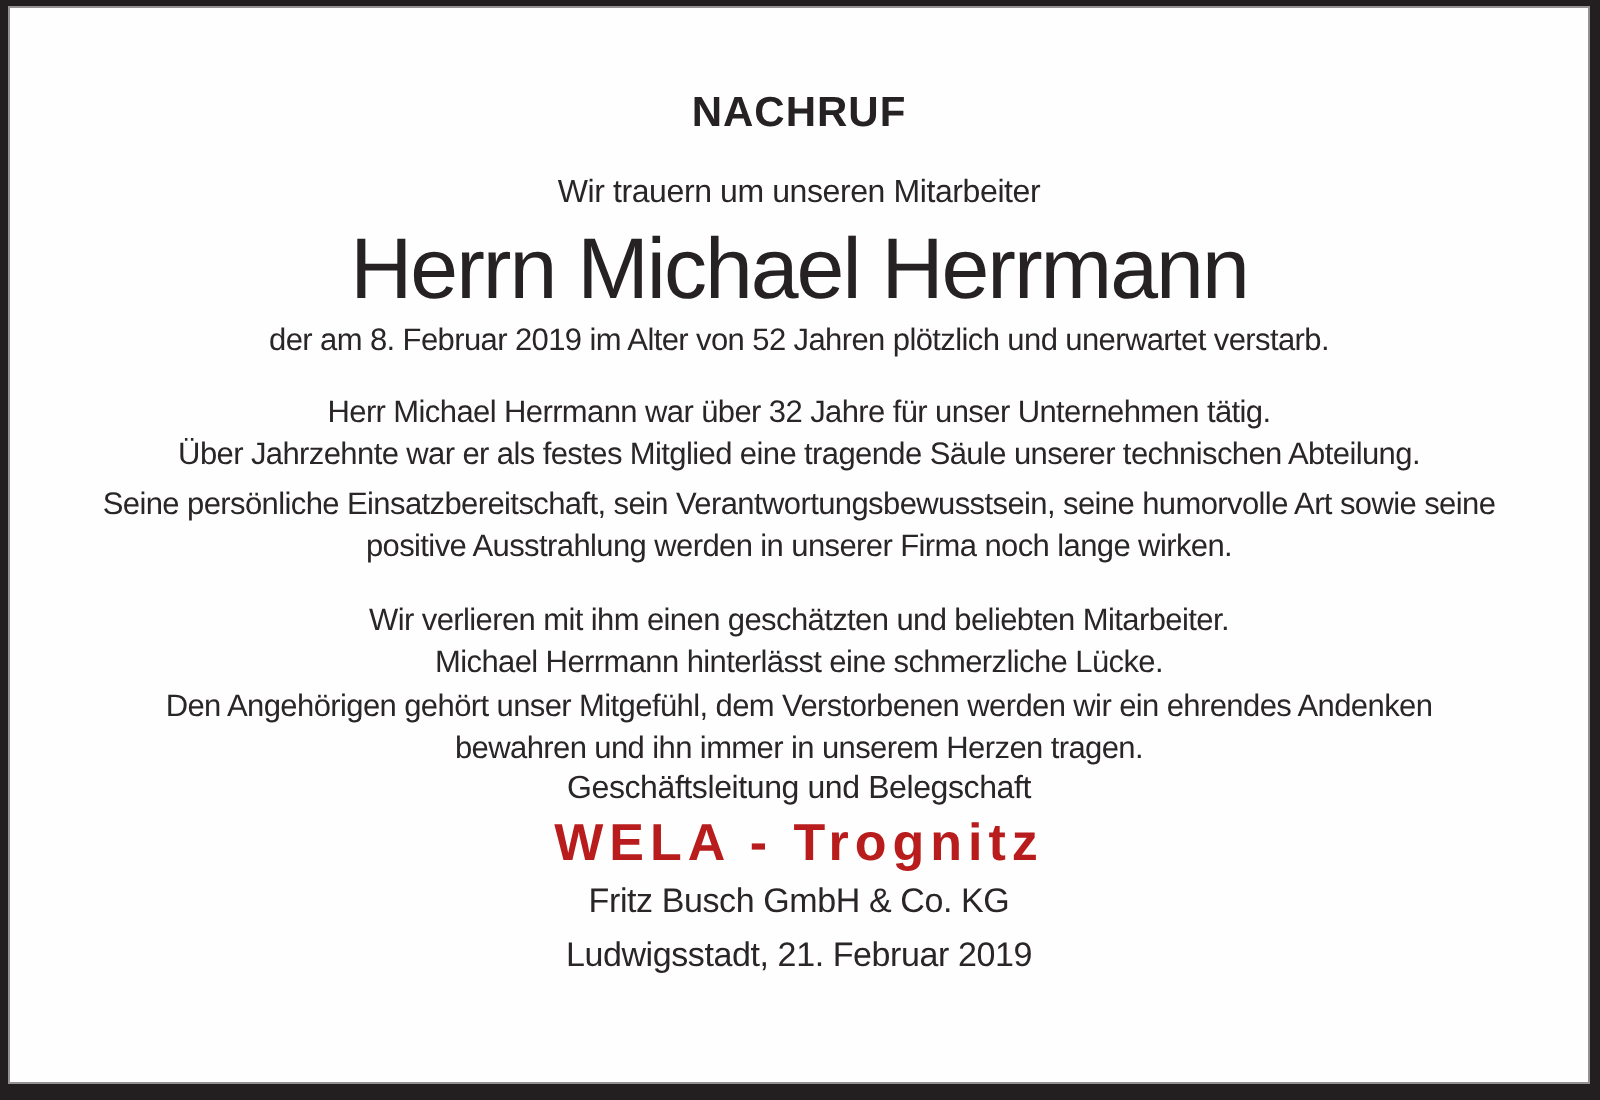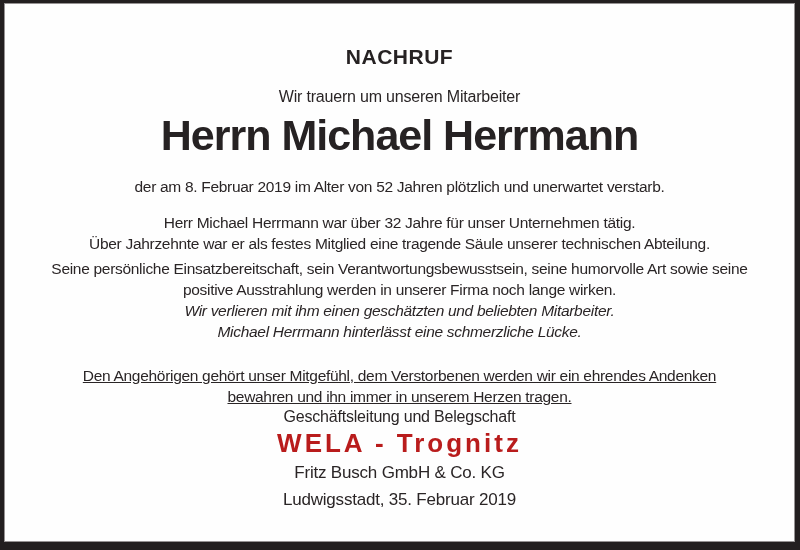--- a/index.html
+++ b/index.html
@@ -38,37 +38,37 @@
   .intro-line {
     margin-top: 17px;
     font-size: 16px;
     line-height: 20px;
     letter-spacing: -0.2px;
   }
   .deceased-name {
     margin-top: 3px;
     font-size: 43px;
     line-height: 50px;
-    font-weight: 700;
+    font-weight: 400;
     letter-spacing: -1px;
     color: #262223;
     white-space: nowrap;
   }
   .body-par {
     margin: 0;
     font-size: 15.5px;
     line-height: 21px;
     letter-spacing: -0.3px;
   }
   .body-par div { white-space: nowrap; }
-  .mt-p1 { margin-top: 16px; }
+  .mt-p1 { }
   .mt-p2 { margin-top: 15px; }
   .mt-p3 { margin-top: 4px; }
-  .mt-p4 { margin-top: 0; font-style: italic; }
-  .mt-p5 { margin-top: 23px; text-decoration: underline; }
+  .mt-p4 { margin-top: 16px; }
+  .mt-p5 { margin-top: 1px; }
   .signature-from {
     font-size: 16px;
     line-height: 20px;
     letter-spacing: -0.2px;
   }
   .company-name {
     margin-top: 2px;
     font-size: 26px;
     line-height: 29px;
     font-weight: 700;
@@ -124,16 +124,16 @@
       <div>Den Angehörigen gehört unser Mitgefühl, dem Verstorbenen werden wir ein ehrendes Andenken</div>
       <div>bewahren und ihn immer in unserem Herzen tragen.</div>
     </div>
 
     <div class="signature-from">Geschäftsleitung und Belegschaft</div>
 
     <div class="company-name">WELA - Trognitz</div>
 
     <div class="company-legal">Fritz Busch GmbH &amp; Co. KG</div>
 
-    <div class="place-date">Ludwigsstadt, 35. Februar 2019</div>
+    <div class="place-date">Ludwigsstadt, 21. Februar 2019</div>
 
   </div>
 </div>
 
 </body></html>

